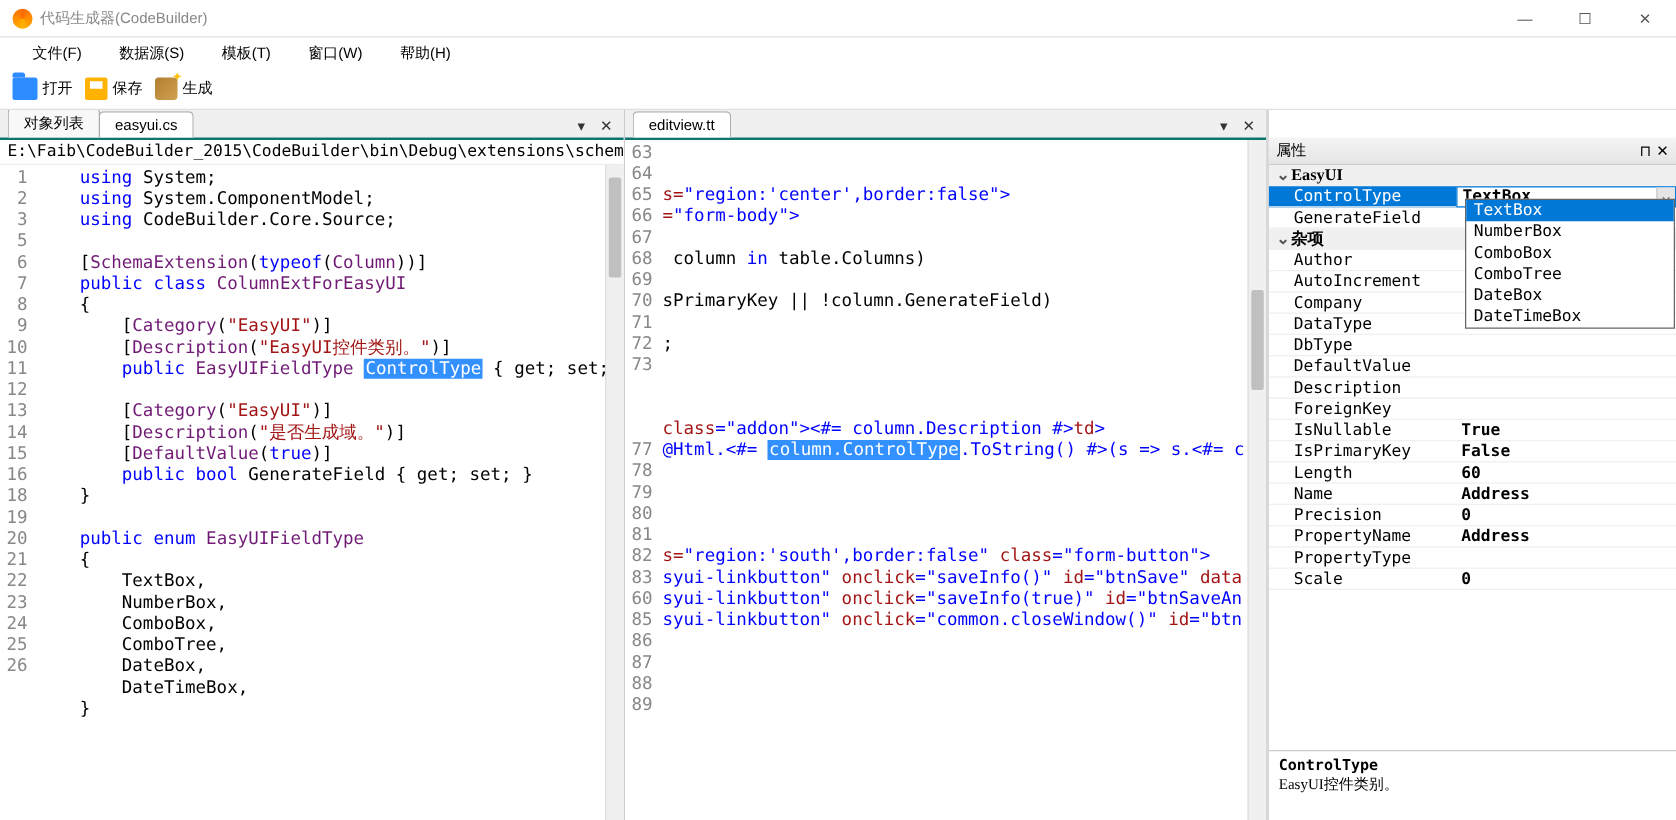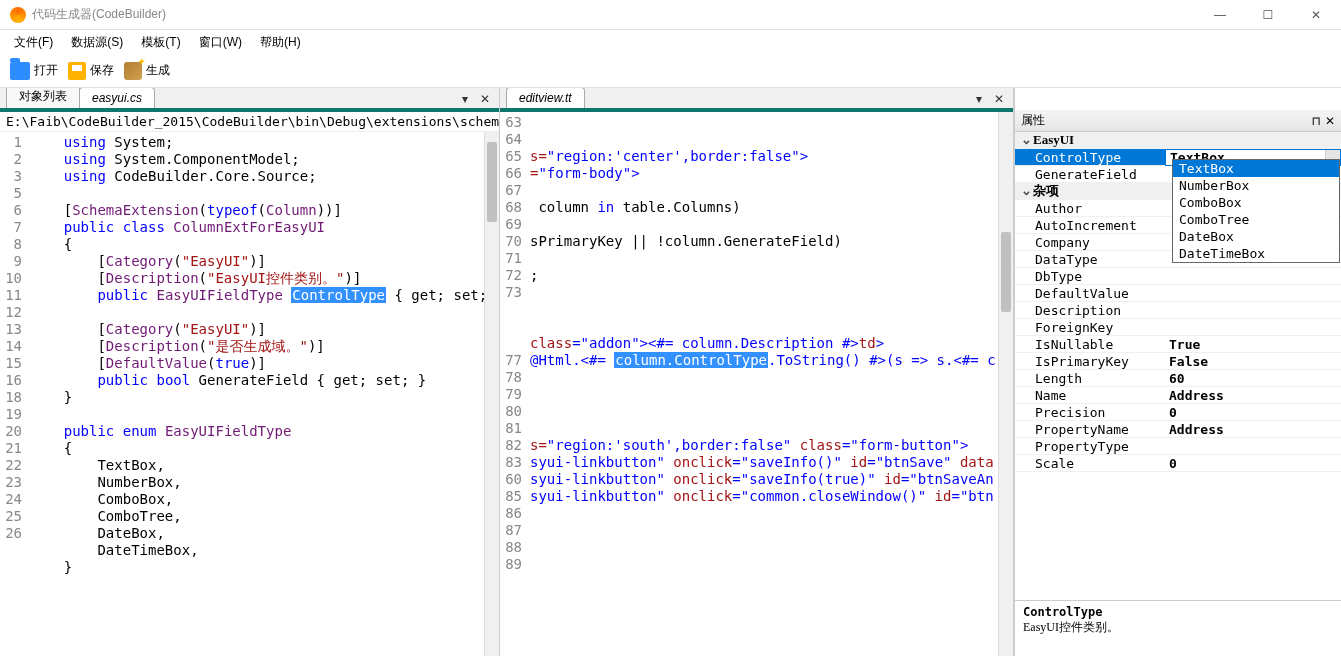--- a/index.html
+++ b/index.html
@@ -3,36 +3,36 @@
 <meta charset="utf-8">
 <style>
 * { box-sizing: border-box; margin: 0; padding: 0; }
 body { font-family: "Microsoft YaHei", sans-serif; font-size: 12px; background: #fff; width: 1341px; height: 656px; overflow: hidden; display: flex; flex-direction: column; }
 .titlebar { height: 30px; display: flex; align-items: center; padding: 12px 10px; background: #fff; border-bottom: 1px solid #e0e0e0; color: #888; }
 .titlebar .logo { width: 16px; height: 16px; border-radius: 50%; background: conic-gradient(#ff6b00, #ffb300, #ff6b00); margin-right: 6px; }
 .titlebar .title { flex: 1; }
 .titlebar .win-controls { display: flex; gap: 18px; color: #555; }
 .titlebar .win-btn { width: 30px; text-align: center; cursor: pointer; }
 .menubar { height: 24px; display: flex; align-items: center; gap: 18px; padding: 0 14px; }
-.menubar span { cursor: pointer; }
+.menubar span { cursor: pointer; margin-left: 12px; }
 .toolbar { height: 34px; display: flex; align-items: center; gap: 10px; padding: 0 10px; border-bottom: 1px solid #e0e0e0; }
 .toolbar .tbtn { display: flex; align-items: center; gap: 4px; cursor: pointer; }
 .toolbar .icon-open { width: 20px; height: 18px; background: #2d8cff; border-radius: 2px; position: relative; }
 .toolbar .icon-open::before { content:''; position:absolute; top:-4px; left:0; width:10px; height:4px; background:#2d8cff; border-radius:2px 2px 0 0; }
 .toolbar .icon-save { width: 18px; height: 18px; background: #ffb300; border-radius: 2px; position: relative; }
 .toolbar .icon-save::after { content:''; position:absolute; top:3px; left:4px; width:10px; height:6px; background:#fff; }
 .toolbar .icon-gen { width: 18px; height: 18px; background: linear-gradient(135deg,#b08030,#d0a050); border-radius: 3px; position: relative; }
 .toolbar .icon-gen::after { content:'✦'; position:absolute; top:-6px; right:-4px; color:#ffc107; font-size:10px; }
 .main-area { flex:1; display:flex; overflow:hidden; }
 .editor-pane { display:flex; flex-direction:column; overflow:hidden; border-right:1px solid #ccc; }
 .pane1 { width: 500px; }
 .pane2 { flex:1; }
-.tab-bar { height: 24px; display:flex; align-items:flex-end; padding: 0 6px; background:#f0f0f0; border-bottom:4px solid #0f766e; position:relative; }
+.tab-bar { height: 24px; display:flex; align-items:flex-end; padding: 0 6px; background:#f0f0f0; border-bottom:2px solid #0f766e; position:relative; }
 .tab { padding: 3px 12px; background:#f8f8f8; border:1px solid #aaa; border-bottom:none; border-radius: 4px 4px 0 0; margin-right:-1px; font-size:12px; cursor:pointer; position:relative; }
-.tab.active { background:#fff; z-index:1;font-style:italic; }
+.tab.active { background:#fff; z-index:1; }
 .tab-bar .tab-controls { margin-left:auto; display:flex; gap:4px; padding-bottom:2px; }
 .tab-bar .tc { cursor:pointer; width:16px; text-align:center; color:#333; }
 .path-line { padding: 2px 6px; font-family: Consolas, monospace; font-size: 13px; color: #000; background:#fff; border-bottom:1px solid #eee; }
 .code-area { flex:1; display:flex; font-family: Consolas, monospace; font-size: 14px; line-height: 17px; overflow:hidden; position:relative; }
 .gutter { width: 26px; text-align:right; padding: 2px 4px; color:#888; background:#fff; user-select:none; }
 .code { flex:1; padding: 2px 4px; white-space:pre; overflow:hidden; }
 .scrollbar-v { width:15px; background:#f0f0f0; border-left:1px solid #ddd; position:relative; }
 .scrollbar-v .thumb { position:absolute; left:2px; right:2px; top:10px; height:80px; background:#c0c0c0; border-radius:2px; }
 .props-pane { width: 327px; display:flex; flex-direction:column; border-left:1px solid #ccc; }
 .props-header { height:22px; background: linear-gradient(#f5f5f5,#e5e5e5); border-bottom:1px solid #ccc; display:flex; align-items:center; padding:0 6px;margin-top:22px; }

